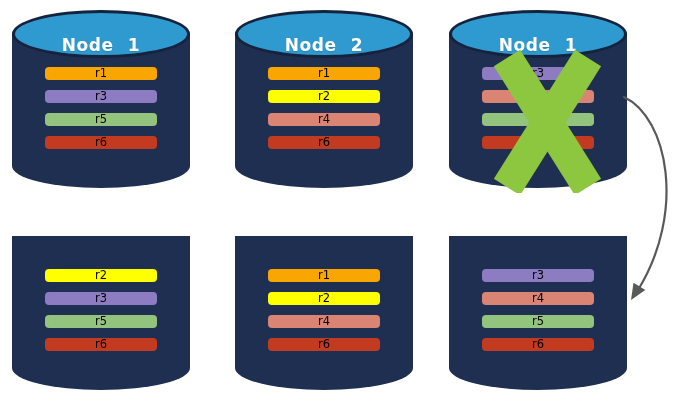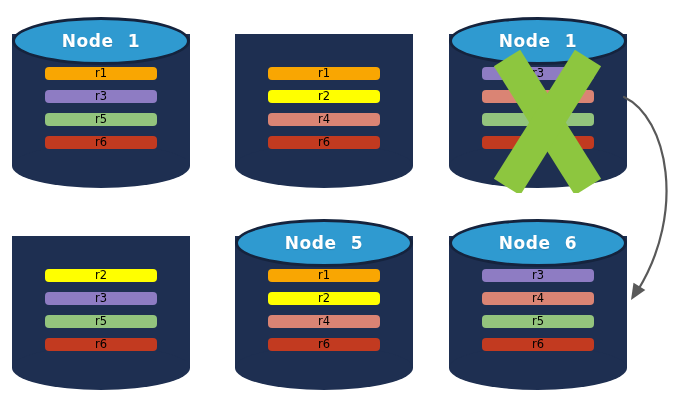--- a/index.html
+++ b/index.html
@@ -23,26 +23,26 @@
   .cyl-body {
     position: absolute; left: 0; top: 24px; width: 178px; height: 132px;
     background: var(--cyl-body);
   }
   .cyl-bottom {
     position: absolute; left: 0; top: 134px; width: 178px; height: 44px;
     border-radius: 50%;
     background: var(--cyl-body);
   }
   .cyl-top {
-    position: absolute; left: 0; top: 7px; width: 178px; height: 48px;
+    position: absolute; left: 0; top: 0; width: 178px; height: 48px;
     border-radius: 50%;
     background: var(--cyl-top);
     border: 3px solid var(--cyl-outline);
     box-sizing: border-box;
-    display: flex; align-items: center; justify-content: center;
+    display: flex; align-items: flex-end; justify-content: center;
     z-index: 2;
   }
   .node-title {
     color: var(--title-color);
     font-weight: bold;
     font-size: 17px;
     letter-spacing: 0.5px;
     word-spacing: 8px;
     text-shadow: 0 1px 1px rgba(0,0,0,0.15);
   }
@@ -77,20 +77,23 @@
     <div class="bars">
           <div class="bar" style="background: rgb(249, 166, 2);">r1</div>
           <div class="bar" style="background: rgb(142, 124, 195);">r3</div>
           <div class="bar" style="background: rgb(147, 196, 125);">r5</div>
           <div class="bar" style="background: rgb(194, 58, 32);">r6</div>
         </div>
   </div>
       <div class="node">
     <div class="cyl-body"></div>
     <div class="cyl-bottom"></div>
+    <div class="cyl-top">
+      <span class="node-title">Node 2</span>
+    </div>
     <div class="bars">
           <div class="bar" style="background: rgb(249, 166, 2);">r1</div>
           <div class="bar" style="background: rgb(255, 255, 0);">r2</div>
           <div class="bar" style="background: rgb(218, 132, 116);">r4</div>
           <div class="bar" style="background: rgb(194, 58, 32);">r6</div>
         </div>
   </div>
       <div class="node">
     <div class="cyl-body"></div>
     <div class="cyl-bottom"></div>
@@ -114,36 +117,30 @@
     <div class="bars">
           <div class="bar" style="background: rgb(255, 255, 0);">r2</div>
           <div class="bar" style="background: rgb(142, 124, 195);">r3</div>
           <div class="bar" style="background: rgb(147, 196, 125);">r5</div>
           <div class="bar" style="background: rgb(194, 58, 32);">r6</div>
         </div>
   </div>
       <div class="node">
     <div class="cyl-body"></div>
     <div class="cyl-bottom"></div>
-    <div class="cyl-top">
-      <span class="node-title">Node 5</span>
-    </div>
     <div class="bars">
           <div class="bar" style="background: rgb(249, 166, 2);">r1</div>
           <div class="bar" style="background: rgb(255, 255, 0);">r2</div>
           <div class="bar" style="background: rgb(218, 132, 116);">r4</div>
           <div class="bar" style="background: rgb(194, 58, 32);">r6</div>
         </div>
   </div>
       <div class="node">
     <div class="cyl-body"></div>
     <div class="cyl-bottom"></div>
-    <div class="cyl-top">
-      <span class="node-title">Node 6</span>
-    </div>
     <div class="bars">
           <div class="bar" style="background: rgb(142, 124, 195);">r3</div>
           <div class="bar" style="background: rgb(218, 132, 116);">r4</div>
           <div class="bar" style="background: rgb(147, 196, 125);">r5</div>
           <div class="bar" style="background: rgb(194, 58, 32);">r6</div>
         </div>
   </div>
     </div>
   <svg class="arrow-svg" width="676" height="402" viewBox="0 0 676 402">
     <path d="M 624 97 C 668 118, 686 212, 638 290" fill="none" stroke-width="2.2" stroke-linecap="round" stroke="#595959"></path>

